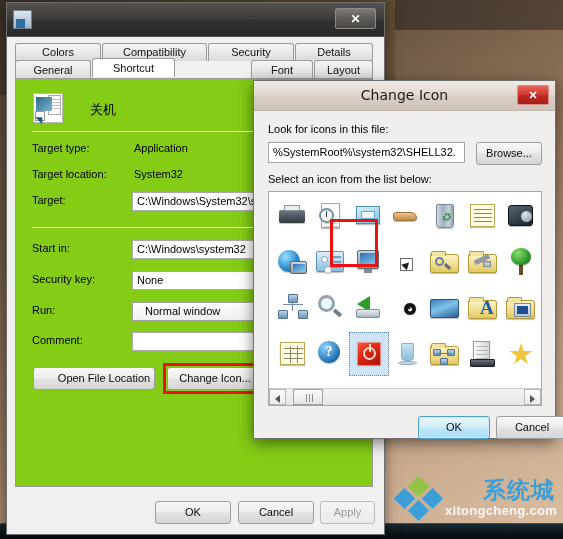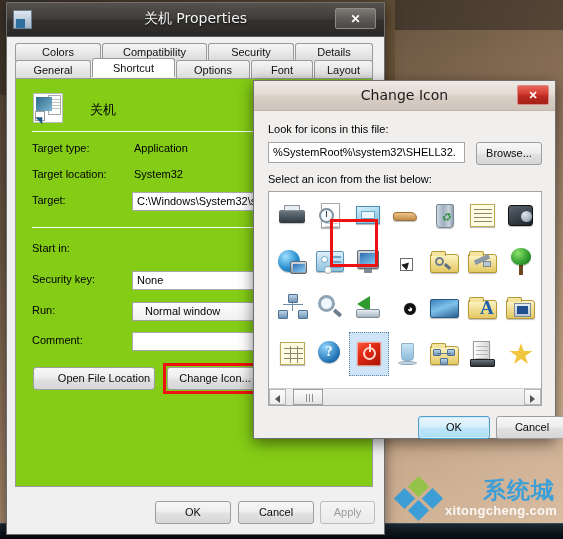--- a/index.html
+++ b/index.html
@@ -294,37 +294,35 @@
       <i class="d4"></i>
   </div>
   <div id="wm-cn">系统城</div>
   <div id="wm-en">xitongcheng.com</div>
 </div>
 
 <div id="props" class="win">
 
   <div id="props-title">
     <div id="props-ico"></div>
-    <div id="props-title-txt">关机 Properties</div>
     <div id="props-close">✕</div>
   </div>
 
   <div id="props-body">
 
     <div id="tabrow-top">
       <div class="tab" style="left:0px;width:86px;">Colors</div>
       <div class="tab" style="left:87px;width:105px;">Compatibility</div>
       <div class="tab" style="left:193px;width:86px;">Security</div>
       <div class="tab" style="left:280px;width:78px;">Details</div>
     </div>
 
     <div id="tabrow-bot">
       <div class="tab" style="left:0px;width:76px;">General</div>
       <div class="tab active" style="left:77px;width:83px;">Shortcut</div>
-      <div class="tab" style="left:161px;width:74px;">Options</div>
       <div class="tab" style="left:236px;width:62px;">Font</div>
       <div class="tab" style="left:299px;width:59px;">Layout</div>
     </div>
 
     <div id="tabpage">
 
       <div id="sc-icon">
         <div class="pg">
             <i style="top:3px"></i>
             <i style="top:6px"></i>
@@ -350,20 +348,21 @@
 
       <div class="frow" style="top:114px;width:326px;">
         <div class="flab">Target:</div>
         <div class="fbox" style="left:100px;width:226px;">C:\Windows\System32\shutdo</div>
       </div>
 
       <div class="hr" style="top:148px;"></div>
 
       <div class="frow" style="top:162px;width:326px;">
         <div class="flab">Start in:</div>
+        <div class="fbox" style="left:100px;width:226px;">C:\Windows\system32</div>
       </div>
 
       <div class="frow" style="top:193px;width:326px;">
         <div class="flab">Security key:</div>
         <div class="fbox" style="left:100px;width:226px;">None</div>
       </div>
 
       <div class="frow" style="top:224px;width:326px;">
         <div class="flab">Run:</div>
         <div class="combo" style="left:100px;width:226px;">Normal window</div>

